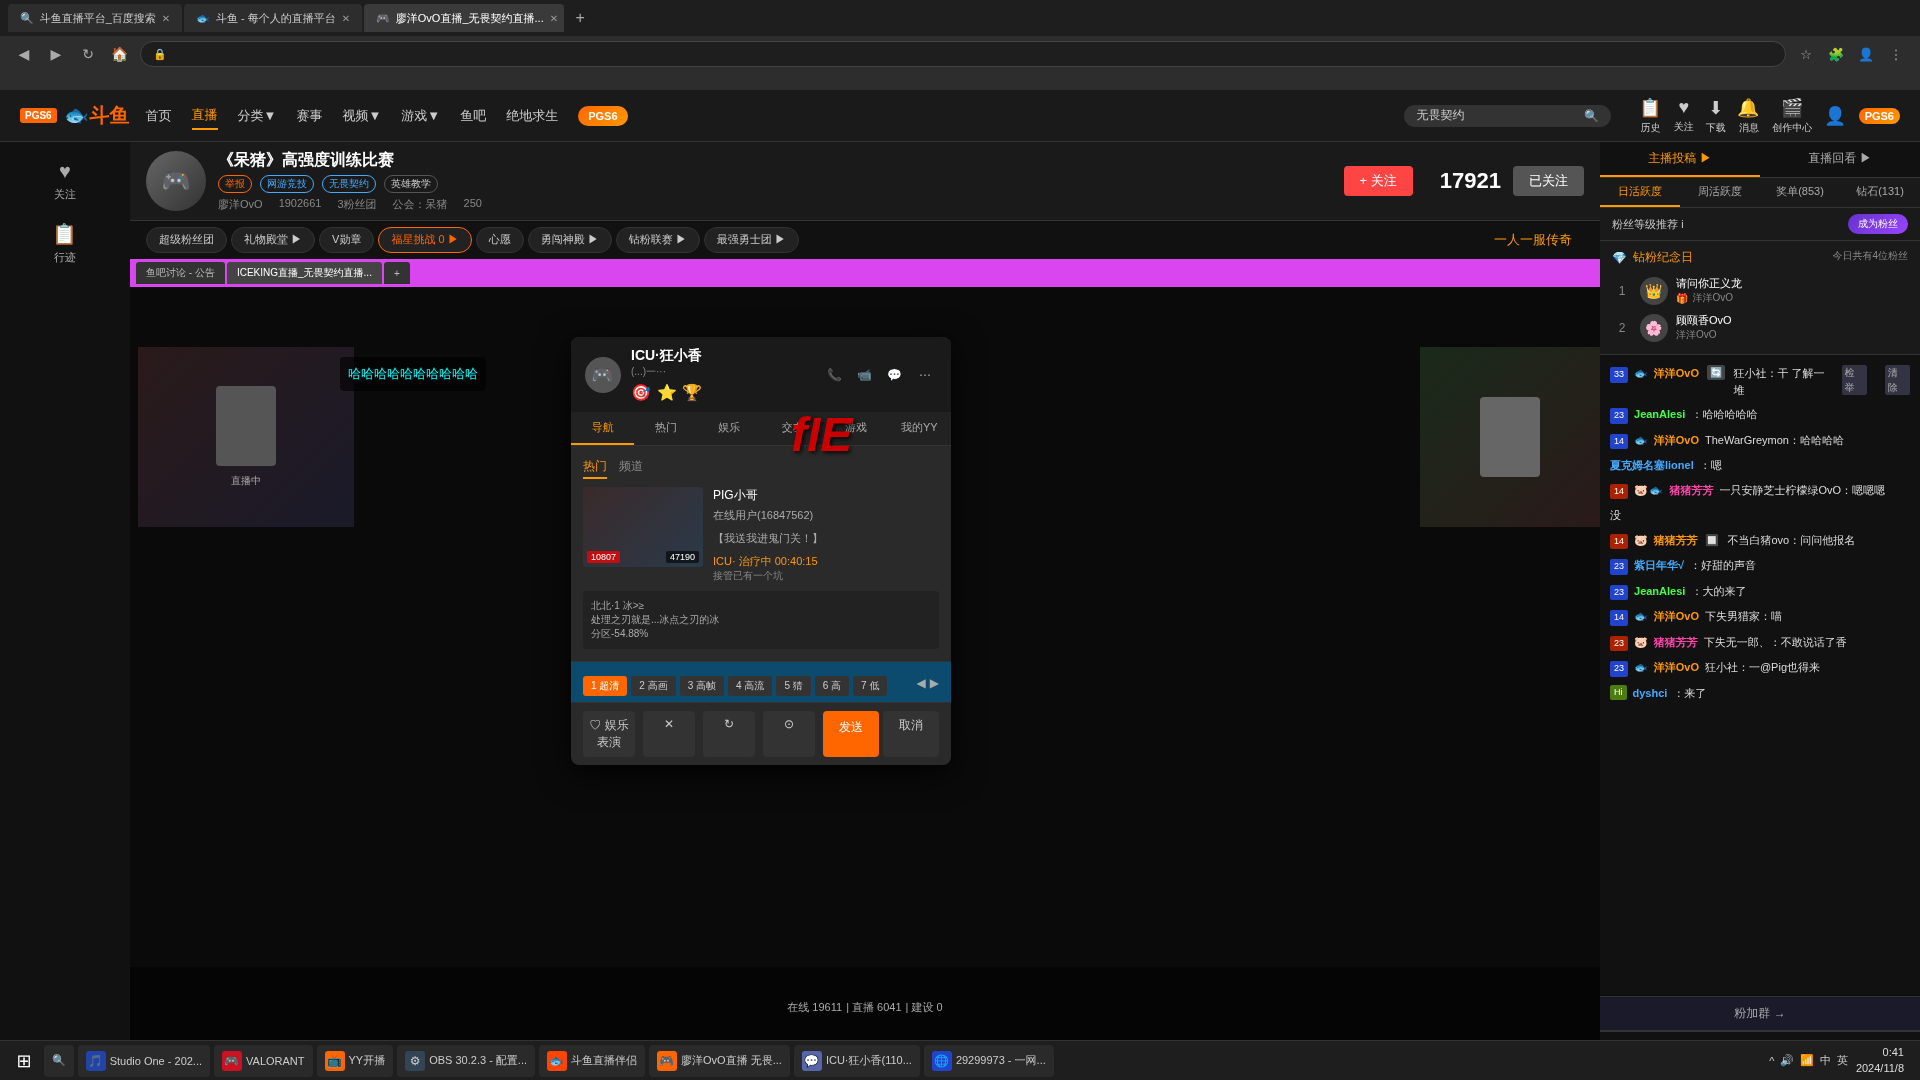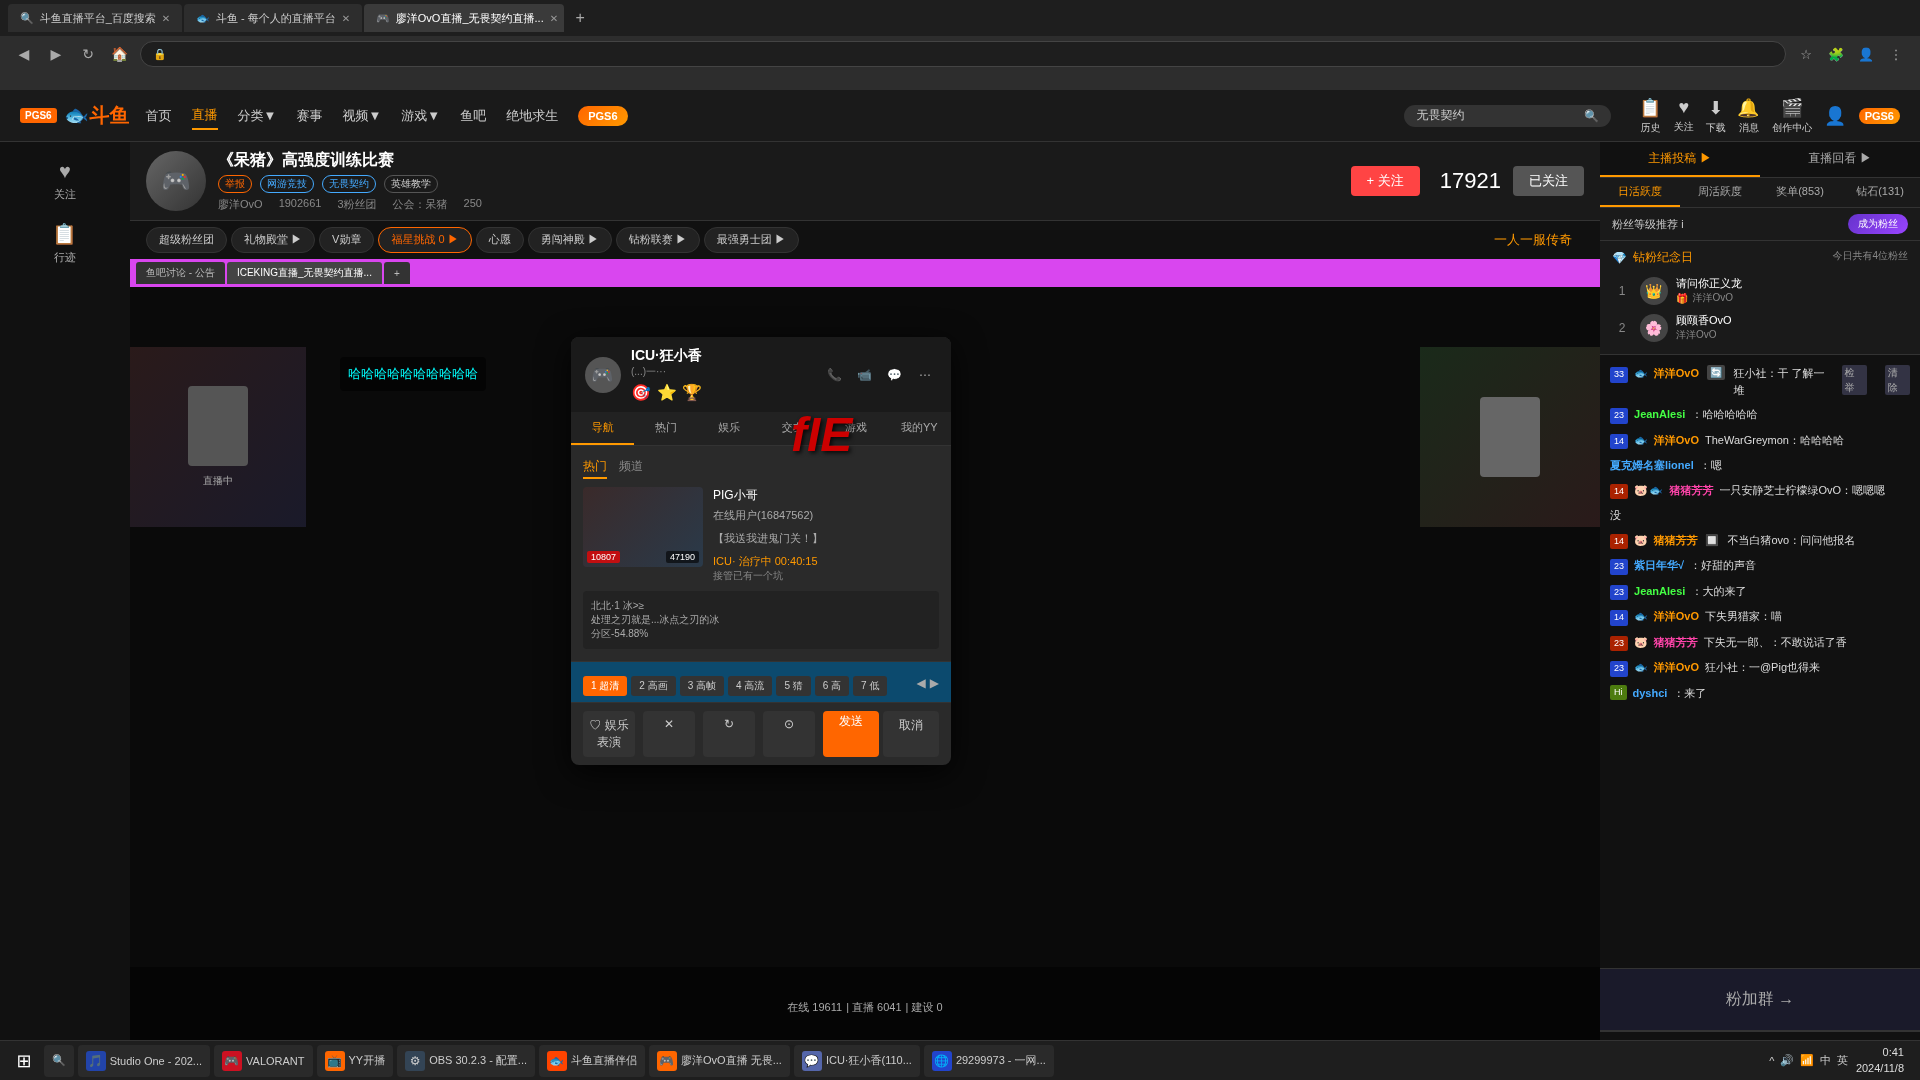--- a/index.html
+++ b/index.html
@@ -292,23 +292,23 @@
       background: #ff4444;
       color: #fff;
       border: none;
       padding: 6px 16px;
       border-radius: 4px;
       cursor: pointer;
       font-size: 13px;
     }
     .fans-count {
       font-size: 22px;
-      font-weight: normal;
+      font-weight: bold;
       color: #fff;
-      margin-left: 8px;
+      margin-left: 15px;
     }
 
     
     .fan-tabs {
       display: flex;
       gap: 4px;
       padding: 6px 16px;
       background: #111;
       overflow-x: auto;
     }
@@ -359,22 +359,22 @@
       align-items: center;
       gap: 4px;
       cursor: pointer;
     }
     .nested-tab.active { background: #444; color: #fff; }
 
     
     .webcam-left {
       position: absolute;
       top: 60px;
-      left: 0;
-      width: 176px;
+      left: 8px;
+      width: 216px;
       height: 180px;
       background: #0f766e;
       overflow: hidden;
     }
     .webcam-right {
       position: absolute;
       top: 60px;
       right: 0;
       width: 180px;
       height: 180px;
@@ -938,21 +938,21 @@
                 <span style="margin-left:auto;color:#aaa;cursor:pointer;">◀</span>
                 <span style="color:#aaa;cursor:pointer;">▶</span>
               </div>
             </div>
             <div class="popup-actions">
               <div class="popup-action-btn">♡ 娱乐表演</div>
               <div class="popup-action-btn">✕</div>
               <div class="popup-action-btn">↻</div>
               <div class="popup-action-btn">⊙</div>
               <div style="display:flex;gap:4px;margin-left:auto;">
-                <div style="padding:2px 16px;background:#f60;border-radius:4px;cursor:pointer;color:#fff;font-size:12px;">发送</div>
+                <div style="padding:8px 16px;background:#f60;border-radius:4px;cursor:pointer;color:#fff;font-size:12px;">发送</div>
                 <div style="padding:6px 16px;background:#333;border-radius:4px;cursor:pointer;color:#ccc;font-size:12px;">取消</div>
               </div>
             </div>
           </div>
 
         </div>
       </div>
 
     </div>
   </div>
@@ -1104,21 +1104,21 @@
       </div>
 
       <div class="chat-message">
         <span style="padding:1px 4px;border-radius:2px;background:#4d7c0f;color:#fff;font-size:9px;">Hi</span>
         <span class="username blue">dyshci</span>
         <span class="msg-text">：来了</span>
       </div>
 
     </div>
 
-    <div style="padding:20px 12px;background:#1a1a2a;border-top:1px solid #333;border-bottom:1px solid #333;text-align:center;color:#aaa;font-size:16px;cursor:pointer;">
+    <div style="padding:8px 12px;background:#1a1a2a;border-top:1px solid #333;border-bottom:1px solid #333;text-align:center;color:#aaa;font-size:12px;cursor:pointer;">
       粉加群 →
     </div>
 
     <div class="chat-input-area">
       <div style="width:100%;height:32px;background:#222;border-radius:4px;display:flex;align-items:center;padding:0 10px;color:#666;border:1px solid #333;font-size:12px;">
         一门推薦来ね...
       </div>
     </div>
   </div>
 

